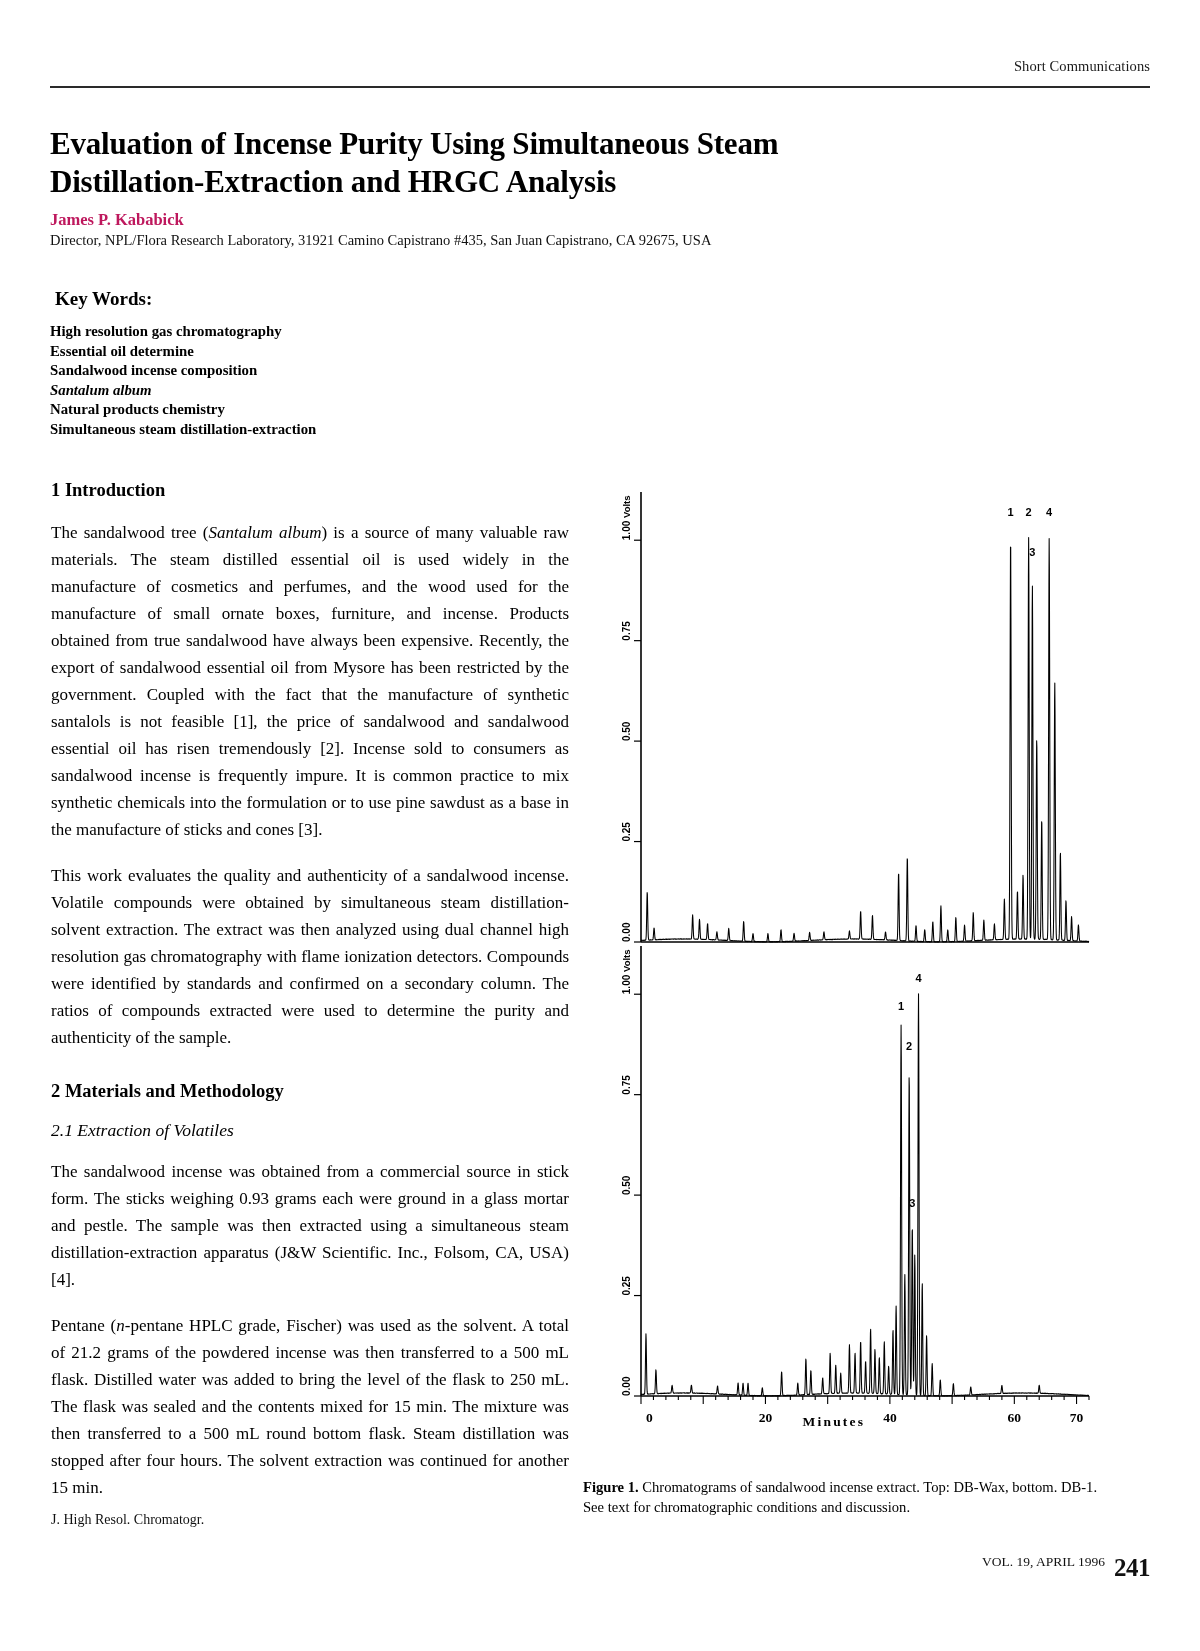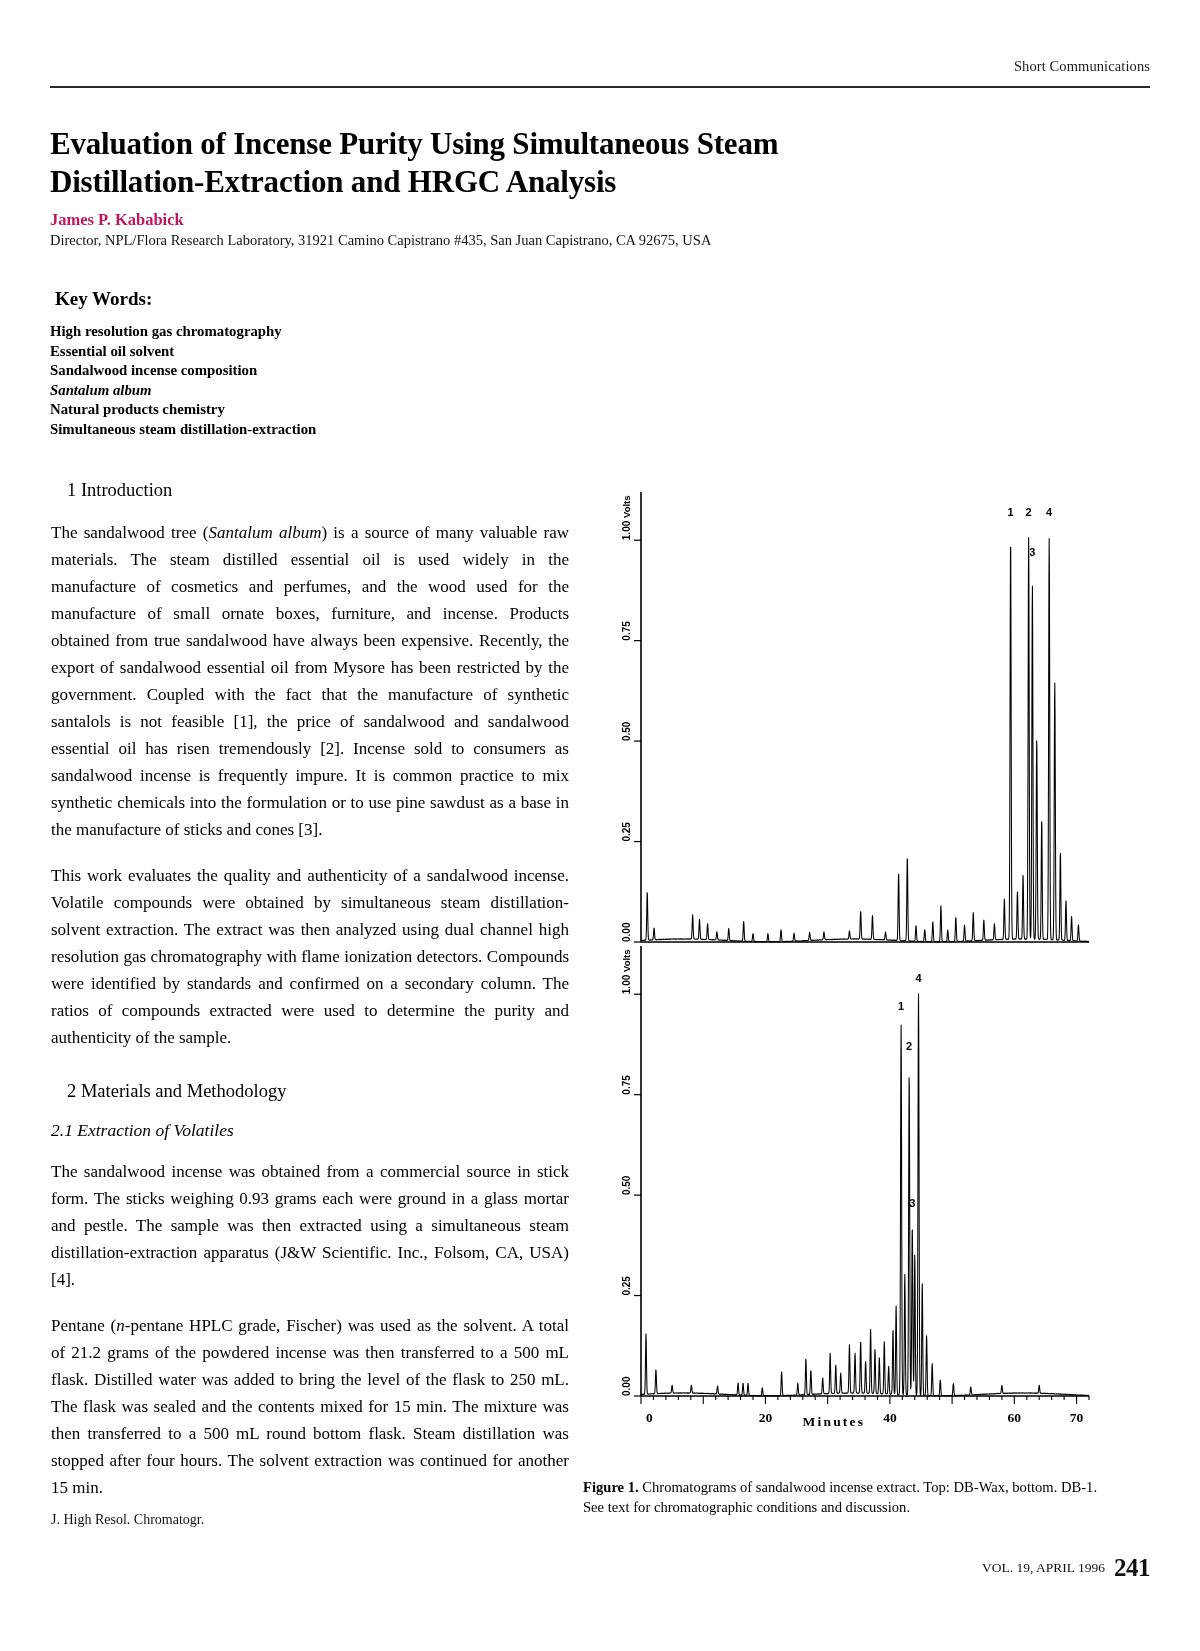--- a/index.html
+++ b/index.html
@@ -101,23 +101,23 @@
 
   
   .col-left {
     position: absolute;
     left: 51px;
     top: 480px;
     width: 518px;
   }
   h2.sec {
     font-family: "Liberation Serif", serif;
-    font-weight: normal;
+    font-weight: bold;
     font-size: 18.5px;
-    margin: 0 0 18px 16px;
+    margin: 0 0 18px 0;
     padding: 0;
   }
   h2.sec.spaced-top { margin-top: 30px; }
   h3.subsec {
     font-family: "Liberation Serif", serif;
     font-style: italic;
     font-weight: normal;
     font-size: 17.5px;
     margin: 0 0 17px 0;
     padding: 0;
@@ -163,21 +163,21 @@
     color: #111;
   }
   .footer-right {
     position: absolute;
     right: 50px;
     top: 1554px;
     font-family: "Liberation Serif", serif;
     font-size: 13.5px;
     color: #111;
     display: flex;
-    align-items: center;
+    align-items: flex-start;
     gap: 9px;
   }
   .footer-right .pageno {
     font-size: 25px;
     font-weight: bold;
     letter-spacing: -0.5px;
   }
 </style>
 </head>
 <body>
@@ -187,21 +187,21 @@
   <div class="running-head">Short Communications</div>
   <div class="head-rule"></div>
 
   <h1 class="title">Evaluation of Incense Purity Using Simultaneous Steam Distillation-Extraction and HRGC Analysis</h1>
   <div class="author">James P. Kababick</div>
   <div class="affiliation">Director, NPL/Flora Research Laboratory, 31921 Camino Capistrano #435, San Juan Capistrano, CA 92675, USA</div>
 
   <div class="keywords-head">Key Words:</div>
   <div class="keywords-list">
     <div>High resolution gas chromatography</div>
-    <div>Essential oil solvent</div>
+    <div>Essential oil determine</div>
     <div>Sandalwood incense composition</div>
     <div class="kw-italic">Santalum album</div>
     <div>Natural products chemistry</div>
     <div>Simultaneous steam distillation-extraction</div>
   </div>
 
   <div class="col-left">
     <h2 class="sec">1 Introduction</h2>
     <p class="body"><span>The sandalwood tree (</span><span class="it">Santalum album</span><span>) is a source of many valuable raw materials. The steam distilled essential oil is used widely in the manufacture of cosmetics and perfumes, and the wood used for the manufacture of small ornate boxes, furniture, and incense. Products obtained from true sandalwood have always been expensive. Recently, the export of sandalwood essential oil from Mysore has been restricted by the government. Coupled with the fact that the manufacture of synthetic santalols is not feasible [1], the price of sandalwood and sandalwood essential oil has risen tremendously [2]. Incense sold to consumers as sandalwood incense is frequently impure. It is common practice to mix synthetic chemicals into the formulation or to use pine sawdust as a base in the manufacture of sticks and cones [3].</span></p>
     <p class="body">This work evaluates the quality and authenticity of a sandalwood incense. Volatile compounds were obtained by simultaneous steam distillation-solvent extraction. The extract was then analyzed using dual channel high resolution gas chromatography with flame ionization detectors. Compounds were identified by standards and confirmed on a secondary column. The ratios of compounds extracted were used to determine the purity and authenticity of the sample.</p>

